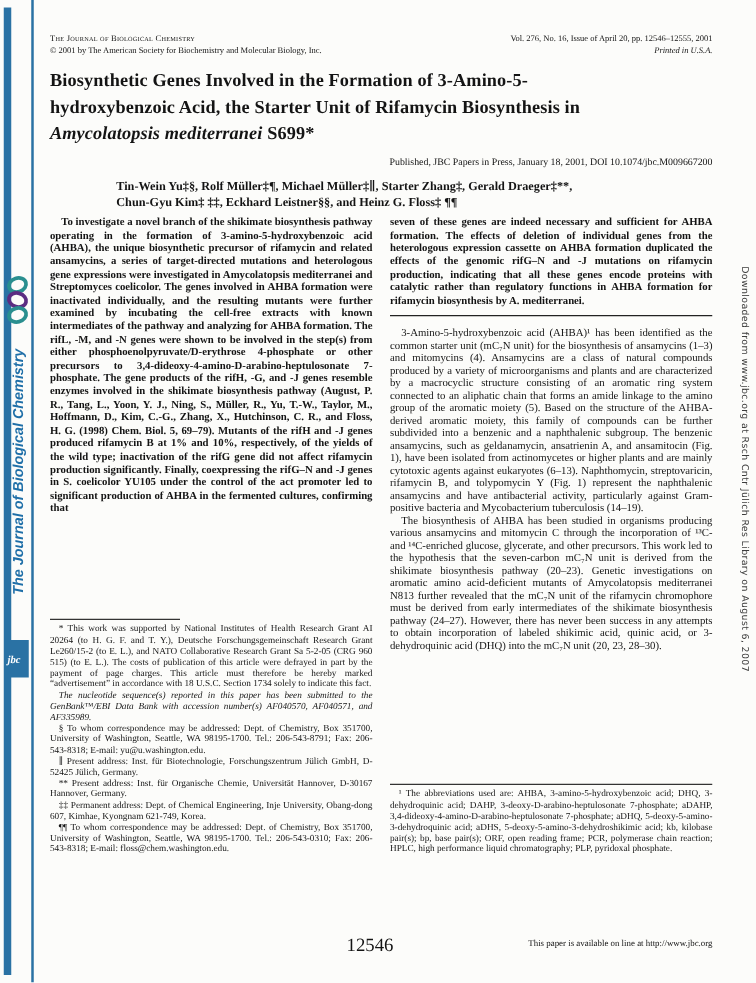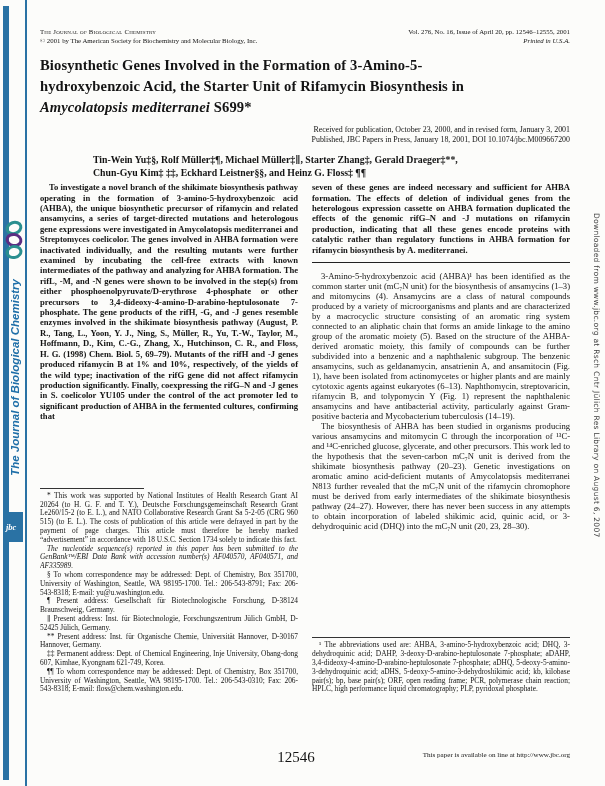--- a/index.html
+++ b/index.html
@@ -116,40 +116,38 @@
     </div>
   </div>
 
   <div class="title">
     <div>Biosynthetic Genes Involved in the Formation of 3-Amino-5-</div>
     <div>hydroxybenzoic Acid, the Starter Unit of Rifamycin Biosynthesis in</div>
     <div><span class="it">Amycolatopsis mediterranei</span><span> S699*</span></div>
   </div>
 
   <div class="received">
-    <div>Received for publication, October 23, 2000, and in revised form, January 3, 2001</div>
     <div>Published, JBC Papers in Press, January 18, 2001, DOI 10.1074/jbc.M009667200</div>
   </div>
 
   <div class="authors">
     <div>Tin-Wein Yu‡§, Rolf Müller‡¶, Michael Müller‡∥, Starter Zhang‡, Gerald Draeger‡**,</div>
     <div>Chun-Gyu Kim‡ ‡‡, Eckhard Leistner§§, and Heinz G. Floss‡ ¶¶</div>
   </div>
 
 
   <div class="columns">
 
     <div class="col">
       <p class="abstract">To investigate a novel branch of the shikimate biosynthesis pathway operating in the formation of 3-amino-5-hydroxybenzoic acid (AHBA), the unique biosynthetic precursor of rifamycin and related ansamycins, a series of target-directed mutations and heterologous gene expressions were investigated in Amycolatopsis mediterranei and Streptomyces coelicolor. The genes involved in AHBA formation were inactivated individually, and the resulting mutants were further examined by incubating the cell-free extracts with known intermediates of the pathway and analyzing for AHBA formation. The rifL, -M, and -N genes were shown to be involved in the step(s) from either phosphoenolpyruvate/D-erythrose 4-phosphate or other precursors to 3,4-dideoxy-4-amino-D-arabino-heptulosonate 7-phosphate. The gene products of the rifH, -G, and -J genes resemble enzymes involved in the shikimate biosynthesis pathway (August, P. R., Tang, L., Yoon, Y. J., Ning, S., Müller, R., Yu, T.-W., Taylor, M., Hoffmann, D., Kim, C.-G., Zhang, X., Hutchinson, C. R., and Floss, H. G. (1998) Chem. Biol. 5, 69–79). Mutants of the rifH and -J genes produced rifamycin B at 1% and 10%, respectively, of the yields of the wild type; inactivation of the rifG gene did not affect rifamycin production significantly. Finally, coexpressing the rifG–N and -J genes in S. coelicolor YU105 under the control of the act promoter led to significant production of AHBA in the fermented cultures, confirming that</p>
       <div class="fn-block">
         <div class="fn-rule"></div>
         <p class="fn">* This work was supported by National Institutes of Health Research Grant AI 20264 (to H. G. F. and T. Y.), Deutsche Forschungsgemeinschaft Research Grant Le260/15-2 (to E. L.), and NATO Collaborative Research Grant Sa 5-2-05 (CRG 960 515) (to E. L.). The costs of publication of this article were defrayed in part by the payment of page charges. This article must therefore be hereby marked “advertisement” in accordance with 18 U.S.C. Section 1734 solely to indicate this fact.</p>
         <p class="fn it">The nucleotide sequence(s) reported in this paper has been submitted to the GenBank™/EBI Data Bank with accession number(s) AF040570, AF040571, and AF335989.</p>
         <p class="fn">§ To whom correspondence may be addressed: Dept. of Chemistry, Box 351700, University of Washington, Seattle, WA 98195-1700. Tel.: 206-543-8791; Fax: 206-543-8318; E-mail: yu@u.washington.edu.</p>
-        <p class="fn">¶ Present address: Gesellschaft für Biotechnologische Forschung, D-38124 Braunschweig, Germany.</p>
         <p class="fn">∥ Present address: Inst. für Biotechnologie, Forschungszentrum Jülich GmbH, D-52425 Jülich, Germany.</p>
         <p class="fn">** Present address: Inst. für Organische Chemie, Universität Hannover, D-30167 Hannover, Germany.</p>
         <p class="fn">‡‡ Permanent address: Dept. of Chemical Engineering, Inje University, Obang-dong 607, Kimhae, Kyongnam 621-749, Korea.</p>
         <p class="fn">¶¶ To whom correspondence may be addressed: Dept. of Chemistry, Box 351700, University of Washington, Seattle, WA 98195-1700. Tel.: 206-543-0310; Fax: 206-543-8318; E-mail: floss@chem.washington.edu.</p>
       </div>
     </div>
 
     <div class="col">
       <p class="abstract no-indent">seven of these genes are indeed necessary and sufficient for AHBA formation. The effects of deletion of individual genes from the heterologous expression cassette on AHBA formation duplicated the effects of the genomic rifG–N and -J mutations on rifamycin production, indicating that all these genes encode proteins with catalytic rather than regulatory functions in AHBA formation for rifamycin biosynthesis by A. mediterranei.</p>
       <div class="intro-rule"></div>

